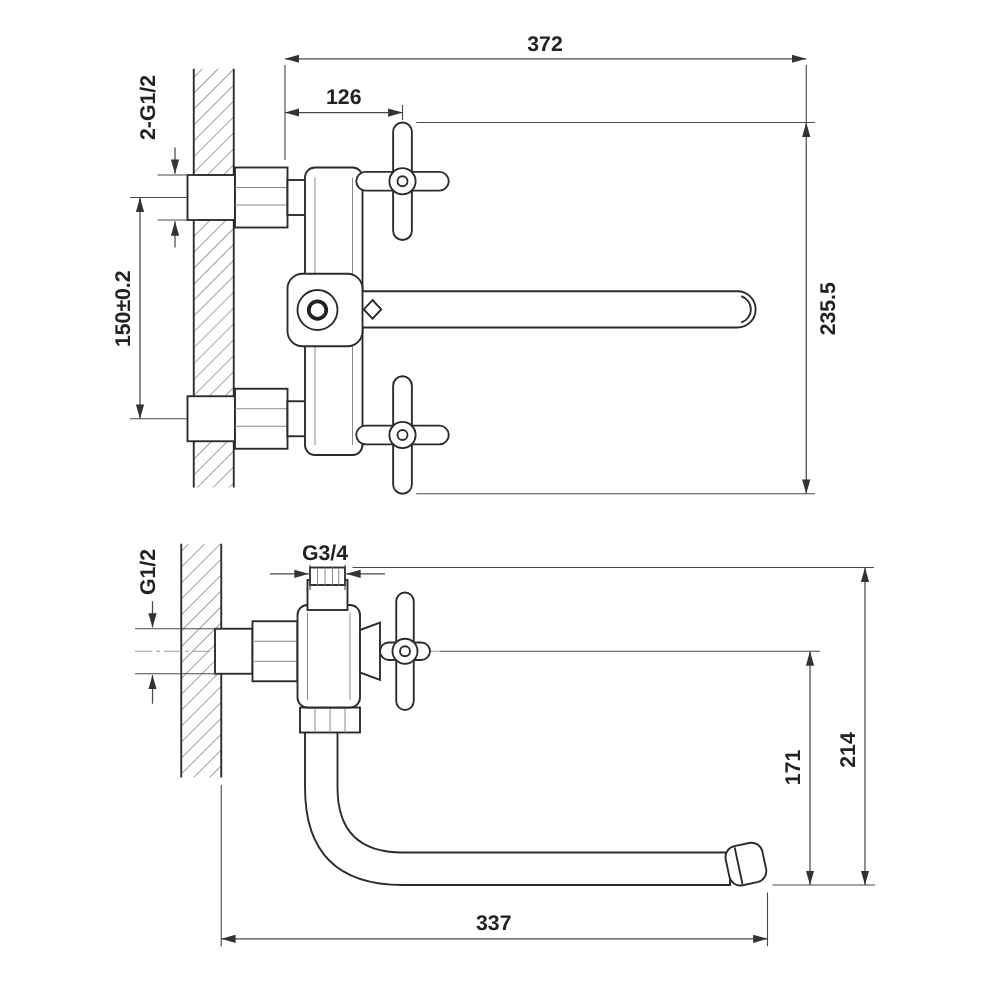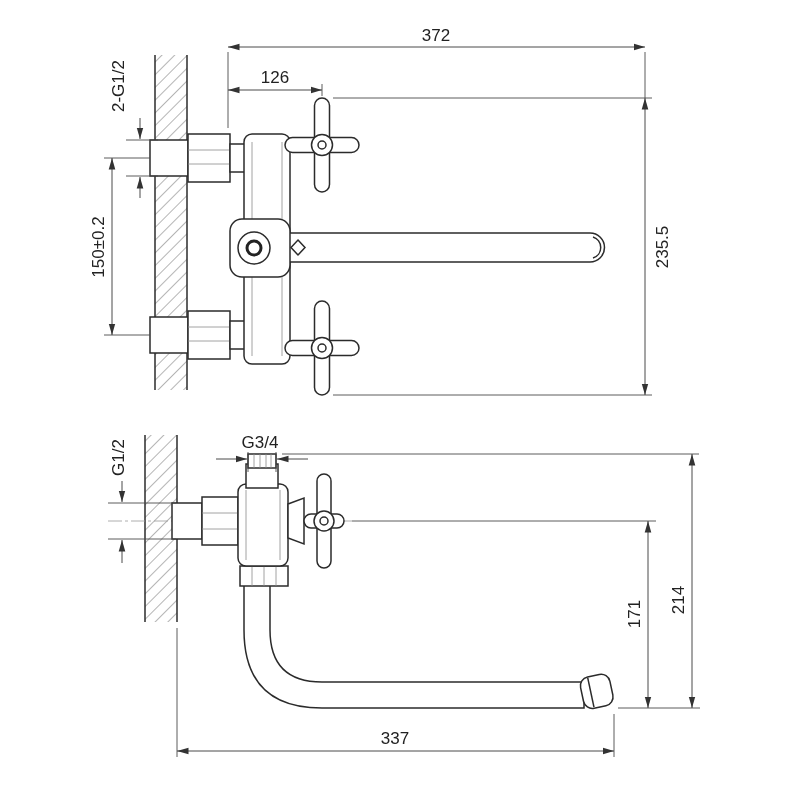--- a/index.html
+++ b/index.html
@@ -7,20 +7,21 @@
     padding: 0;
     background: #ffffff;
     font-family: "Liberation Sans", sans-serif;
   }
   .page {
     width: 800px;
     height: 800px;
     background: #ffffff;
     position: relative;
     overflow: hidden;
+    font-weight: bold;
   }
   svg text {
     font-family: "Liberation Sans", sans-serif;
     font-size: 17px;
     fill: #222222;
   }
   .obj { stroke: #2b2b2b; stroke-width: 1.5; fill: none; }
   .objf { stroke: #2b2b2b; stroke-width: 1.5; fill: #ffffff; }
   .shade { stroke: #8a8a8a; stroke-width: 0.8; fill: none; }
   .dim { stroke: #4a4a4a; stroke-width: 1; fill: none; }

